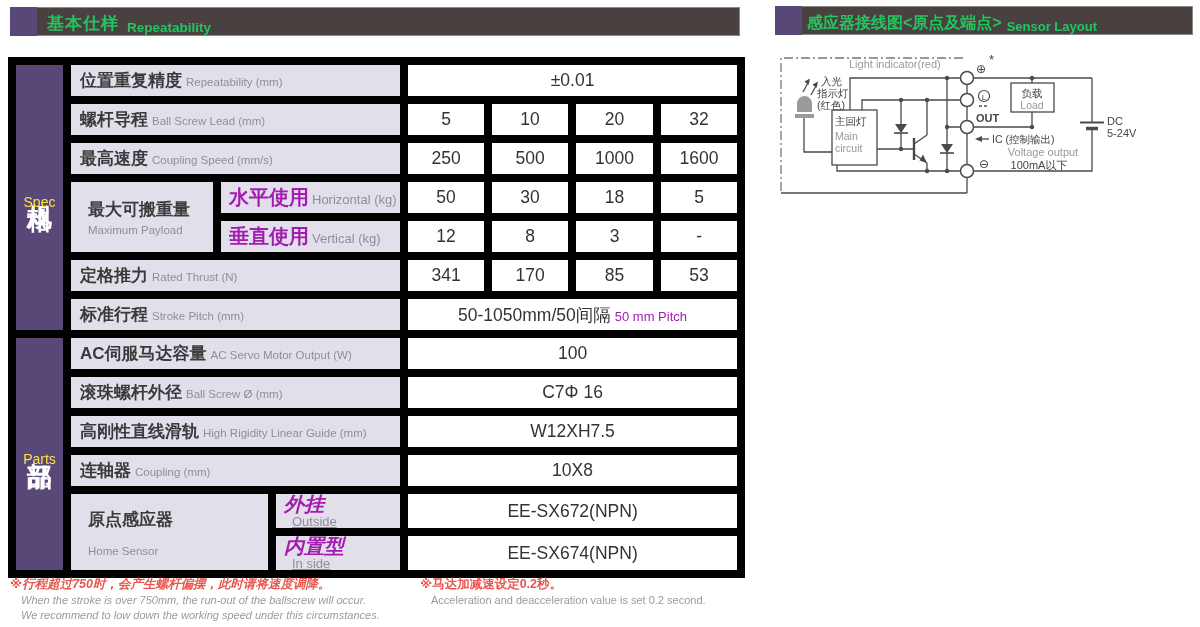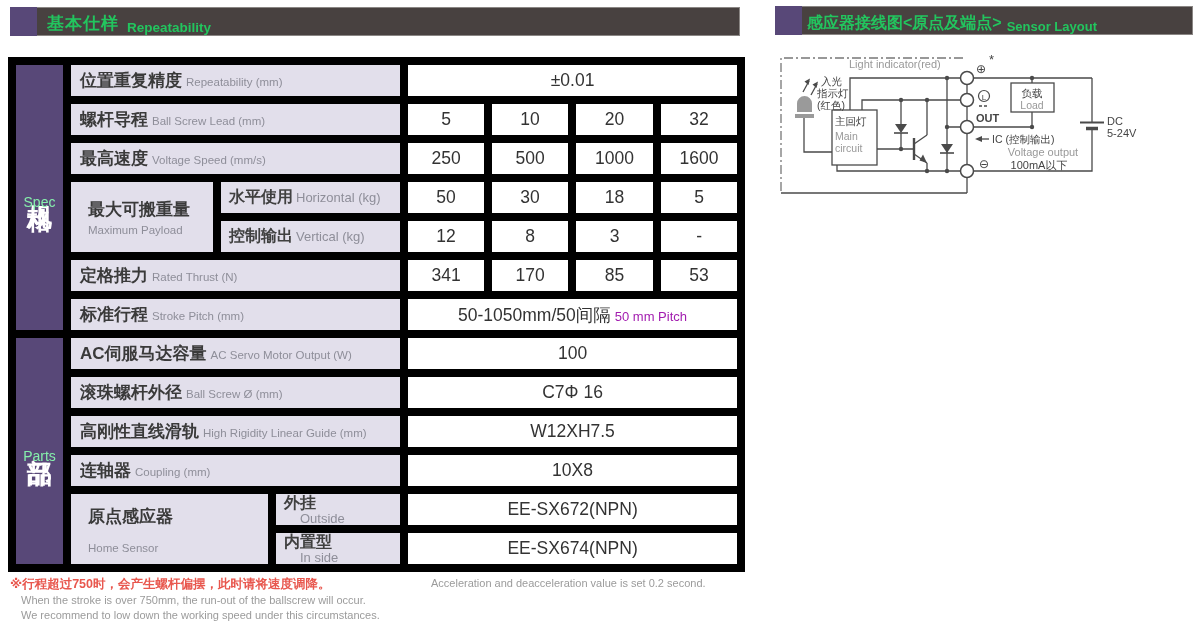--- a/index.html
+++ b/index.html
@@ -20,42 +20,42 @@
   #hdr-right .zh { font-size:16px; letter-spacing:0; }
   #hdr-right .en { font-size:13px; margin-left:5px; }
 
   
   table.spec { position:absolute; left:8px; top:57px; border-collapse:collapse; table-layout:fixed; width:729px; }
   table.spec td { border:8px solid #000000; overflow:hidden; }
   table.spec tr { height:39px; }
   td.sb { background:#584878; color:#fff; text-align:center; vertical-align:middle; }
   .sb-inner { display:flex; flex-direction:column; align-items:center; justify-content:center; gap:3px; }
   .sb-zh { writing-mode:vertical-rl; text-orientation:upright; font-size:25px; font-weight:bold; letter-spacing:3px; line-height:1; }
-  .sb-en { font-size:14px; color:#86efac; }
+  .sb-en { font-size:14px; color:#fde047; }
   td.lab { background:#e2dfeb; padding-left:9px; vertical-align:middle; white-space:nowrap; }
   td.lab .zh { font-size:17px; font-weight:bold; color:#3a3a3a; }
   td.lab .en { font-size:11.5px; color:#8e8e99; margin-left:4px; }
   td.grp { background:#e2dfeb; padding-left:17px; vertical-align:middle; }
   td.grp .zh { display:block; font-size:17px; font-weight:bold; color:#3a3a3a; }
   td.grp .en { display:block; font-size:11.5px; color:#8e8e99; margin-top:3px; }
   td.grp2 .en { margin-top:14px; }
   td.sublab { background:#e2dfeb; padding-left:8px; vertical-align:middle; white-space:nowrap; }
-  td.sublab .zh { font-size:16px; font-weight:bold; color:#404040; }
+  td.sublab .zh { font-size:20px; font-weight:bold; color:#a21caf; }
   td.sublab .en { font-size:13px; color:#8e8e99; margin-left:3px; }
-  td.sublab.stack .zh { display:block; line-height:1; }
-  td.sublab.stack .en { display:block; margin:1px 0 0 16px; line-height:1; }
+  td.sublab.stack .zh { display:block; line-height:1;font-style:italic; }
+  td.sublab.stack .en { display:block; margin:1px 0 0 8px; line-height:1;text-decoration:underline; }
   td.val { background:#fff; text-align:center; vertical-align:middle; font-size:17.5px; color:#333; }
   td.val .sfx { font-size:13px; color:#a21caf; margin-left:4px; }
 
   
   .notes { position:absolute; top:576px; left:10px; width:720px; display:flex; }
   .note { line-height:1.35; }
   .note .red { color:#e8574e; font-size:12.5px; font-weight:bold; }
   .note .gray { color:#9b9b9b; font-size:11px; padding-left:11px; }
-  #note1 { width:410px; }
+  #note1 { width:410px;font-style:italic; }
   #note2 { width:300px; }
 
   
   .diagram { position:absolute; left:777px; top:52px; width:420px; height:152px; }
   svg { font-family:"Liberation Sans","DejaVu Sans",sans-serif; }
   svg text { fill:#444; }
   svg text.g { fill:#999; }
 </style>
 </head>
 <body>
@@ -106,21 +106,21 @@
       <td class="lab" colspan="3">
         <span class="zh">螺杆导程</span><span class="en">Ball Screw Lead (mm)</span>
       </td>
       <td class="val">5</td>
       <td class="val">10</td>
       <td class="val">20</td>
       <td class="val">32</td>
     </tr>
     <tr>
       <td class="lab" colspan="3">
-        <span class="zh">最高速度</span><span class="en">Voltage Speed (mm/s)</span>
+        <span class="zh">最高速度</span><span class="en">Coupling Speed (mm/s)</span>
       </td>
       <td class="val">250</td>
       <td class="val">500</td>
       <td class="val">1000</td>
       <td class="val">1600</td>
     </tr>
     <tr>
       <td class="grp" rowspan="2">
         <span class="zh">最大可搬重量</span>
         <span class="en">Maximum Payload</span>
@@ -128,21 +128,21 @@
       <td class="sublab" colspan="2">
         <span class="zh">水平使用</span><span class="en">Horizontal (kg)</span>
       </td>
       <td class="val">50</td>
       <td class="val">30</td>
       <td class="val">18</td>
       <td class="val">5</td>
     </tr>
     <tr>
       <td class="sublab" colspan="2">
-        <span class="zh">控制输出</span><span class="en">Vertical (kg)</span>
+        <span class="zh">垂直使用</span><span class="en">Vertical (kg)</span>
       </td>
       <td class="val">12</td>
       <td class="val">8</td>
       <td class="val">3</td>
       <td class="val">-</td>
     </tr>
     <tr>
       <td class="lab" colspan="3">
         <span class="zh">定格推力</span><span class="en">Rated Thrust (N)</span>
       </td>
@@ -210,20 +210,21 @@
   </tbody>
     </table>
 
   <div class="notes">
     <div class="note" id="note1">
       <div class="red">※行程超过750时，会产生螺杆偏摆，此时请将速度调降。</div>
       <div class="gray">When the stroke is over 750mm, the run-out of the ballscrew will occur.</div>
       <div class="gray">We recommend to low down the working speed under this circumstances.</div>
     </div>
     <div class="note" id="note2">
+      <div class="red">※马达加减速设定0.2秒。</div>
       <div class="gray">Acceleration and deacceleration value is set 0.2 second.</div>
     </div>
   </div>
 
   <div class="diagram">
     <svg width="420" height="152" viewBox="0 0 420 152">
       <g stroke="#4a4a4a" stroke-width="1.3" fill="none">
 
         <path d="M186,6 H4 V141" stroke="#777" stroke-dasharray="9 3 2 3"></path>
         <path d="M4,141 H190"></path>

